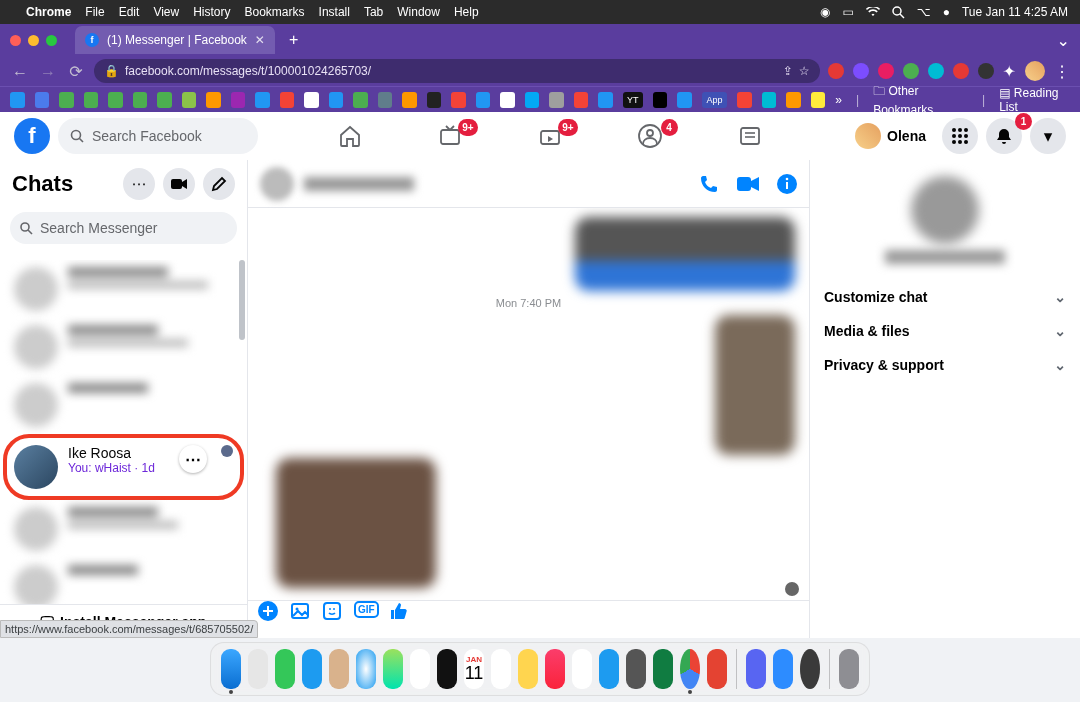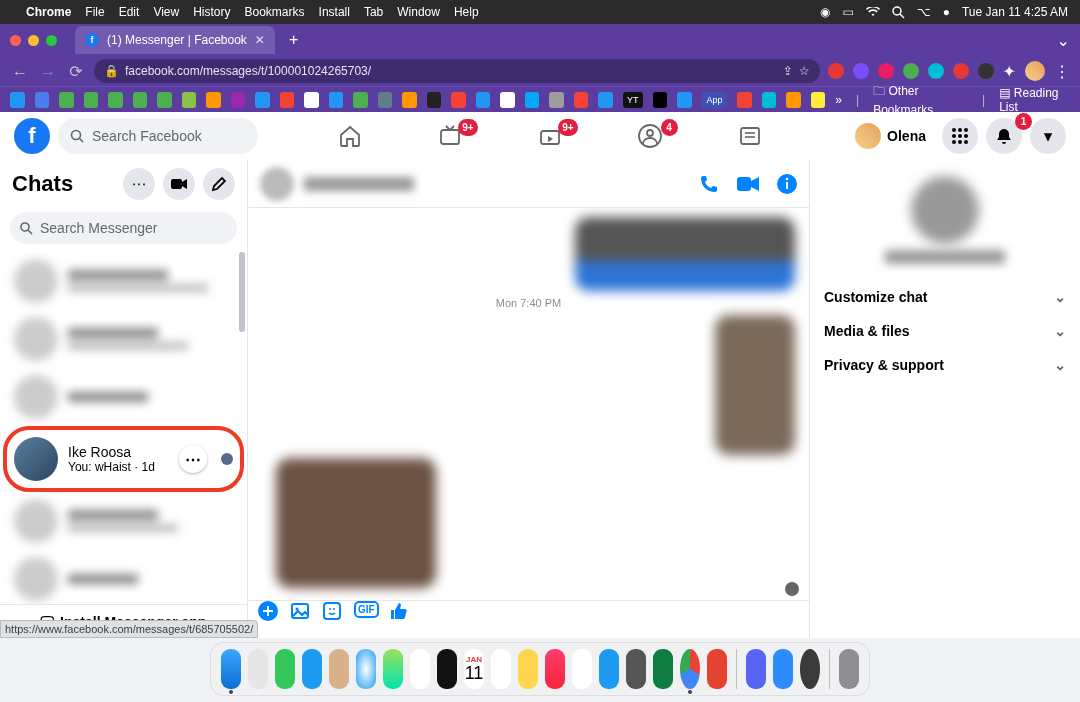--- a/index.html
+++ b/index.html
@@ -40,27 +40,27 @@
 .fb-user{display:flex;align-items:center;gap:6px;background:transparent;border-radius:18px;padding:3px 8px;font-size:14px;font-weight:600}
 .fb-user .av{width:26px;height:26px;border-radius:50%;background:linear-gradient(45deg,#f7d08a,#e5a05f)}
 .fb-iconbtn{width:36px;height:36px;border-radius:50%;background:#e4e6eb;display:flex;align-items:center;justify-content:center;position:relative;font-size:17px;color:#050505}
 
 .fb-main{display:flex;height:478px;background:#fff}
 
 .chats-col{width:248px;border-right:1px solid #e4e6eb;display:flex;flex-direction:column;position:relative}
 .chats-head{display:flex;align-items:center;padding:8px 12px;gap:8px}
 .chats-head h2{font-size:22px;font-weight:800;flex:1}
 .circle-btn{width:32px;height:32px;border-radius:50%;background:#e4e6eb;display:flex;align-items:center;justify-content:center;font-size:15px}
-.chats-search{margin:4px 10px 8px;background:#f0f2f5;border-radius:18px;height:32px;display:flex;align-items:center;padding:0 10px;color:#65676b;font-size:14px;gap:7px}
+.chats-search{margin:4px 10px 16px;background:#f0f2f5;border-radius:18px;height:32px;display:flex;align-items:center;padding:0 10px;color:#65676b;font-size:14px;gap:7px}
 .chat-list{flex:1;overflow:hidden;position:relative}
-.chat-item{display:flex;align-items:center;padding:7px 8px;gap:10px;margin:0 6px;border-radius:8px}
+.chat-item{display:flex;align-items:flex-start;padding:7px 8px;gap:10px;margin:0 6px;border-radius:8px}
 .chat-item .avatar{width:44px;height:44px;border-radius:50%;background:#ccc;flex-shrink:0}
 .chat-item .meta{flex:1;min-width:0}
 .chat-item .nm{font-size:14px;font-weight:500;color:#050505}
-.chat-item .sub{font-size:12px;color:#000000}
+.chat-item .sub{font-size:12px;color:#6d28d9}
 .blurred{filter:blur(5px)}
 .highlighted{position:relative;margin:3px 6px;padding:8px;border-radius:24px}
 .highlight-ring{position:absolute;inset:-3px;border:4px solid #ef3a24;border-radius:26px;pointer-events:none}
 .chat-item .dots{width:28px;height:28px;border-radius:50%;background:#fff;box-shadow:0 1px 3px rgba(0,0,0,.3);display:flex;align-items:center;justify-content:center;font-weight:700}
 .readdot{width:12px;height:12px;border-radius:50%;background:#5b6a8c;margin-left:4px}
 .scrollind{position:absolute;right:2px;top:0;width:6px;height:80px;background:#bfc3c9;border-radius:3px}
 .install-bar{height:34px;border-top:1px solid #e4e6eb;display:flex;align-items:center;justify-content:center;font-size:14px;font-weight:600;gap:6px}
 .hover-url{position:absolute;left:0;bottom:0;background:#dfe1e5;color:#3c4043;font-size:11px;padding:2px 4px;border-top-right-radius:4px;border:1px solid #bbb;z-index:5}
 
 .convo{flex:1;display:flex;flex-direction:column;border-right:1px solid #e4e6eb;min-width:0}

